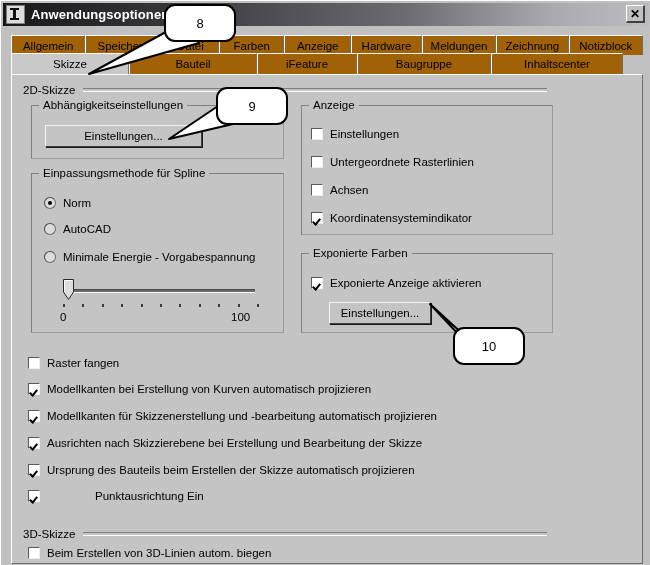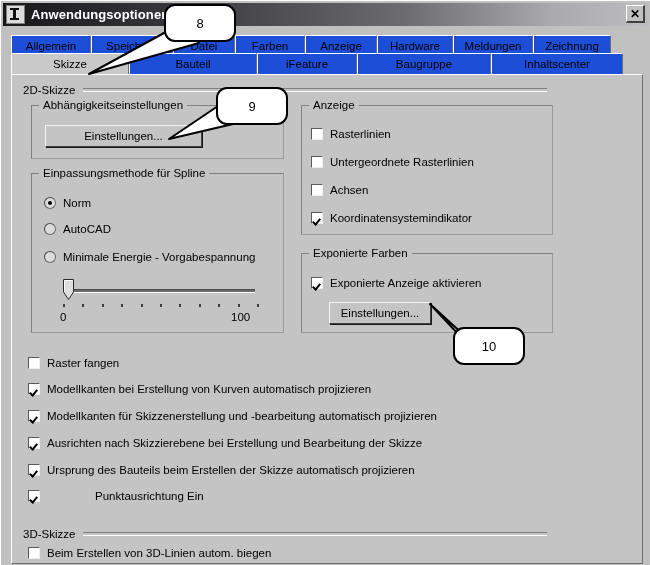--- a/index.html
+++ b/index.html
@@ -88,21 +88,21 @@
     position: absolute;
     display: flex;
     align-items: flex-end;
     height: 21px;
   }
   #tab-row-1 { left: 10px; top: 33px; width: 632px; }
   #tab-row-2 { left: 10px; top: 52px; width: 632px; }
 
   .tab {
     height: 20px;
-    background: #1d4ed8;
+    background: #a16207;
     border-top: 1px solid #ffffff;
     border-left: 1px solid #ffffff;
     border-right: 1px solid #6e6e6e;
     box-sizing: border-box;
     display: flex;
     align-items: center;
     justify-content: center;
     font-size: 11.5px;
     color: #000000;
     white-space: nowrap;
@@ -310,20 +310,21 @@
 
   <div class="tab-row" id="tab-row-1">
     <div class="tab" style="width:80px">Allgemein</div>
     <div class="tab" style="width:82px">Speichern</div>
     <div class="tab" style="width:62px">Datei</div>
     <div class="tab" style="width:70px">Farben</div>
     <div class="tab" style="width:72px">Anzeige</div>
     <div class="tab" style="width:76px">Hardware</div>
     <div class="tab" style="width:80px">Meldungen</div>
     <div class="tab" style="width:78px">Zeichnung</div>
+    <div class="tab" style="width:80px">Notizblock</div>
   </div>
 
   <div class="tab-row" id="tab-row-2">
     <div class="tab selected" style="width:118px">Skizze</div>
     <div class="tab" style="width:128px">Bauteil</div>
     <div class="tab" style="width:100px">iFeature</div>
     <div class="tab" style="width:134px">Baugruppe</div>
     <div class="tab" style="width:132px">Inhaltscenter</div>
   </div>
 
@@ -377,21 +378,21 @@
       <span style="left: 194px;"></span>
     </div>
   <div class="slider-label" style="left:59px;">0</div>
   <div class="slider-label" style="left:230px;">100</div>
 
   <div class="group" style="left:300px; top:104px; width:252px; height:130px;">
     <span class="group-title">Anzeige</span>
   </div>
   <div class="cb-row" style="left:310px; top:127px;">
     <span class="cb-box"></span>
-    <span>Rasterlinien</span>
+    <span>Einstellungen</span>
   </div>
   <div class="cb-row" style="left:310px; top:155px;">
     <span class="cb-box"></span>
     <span>Untergeordnete Rasterlinien</span>
   </div>
   <div class="cb-row" style="left:310px; top:183px;">
     <span class="cb-box"></span>
     <span>Achsen</span>
   </div>
   <div class="cb-row" style="left:310px; top:211px;">

